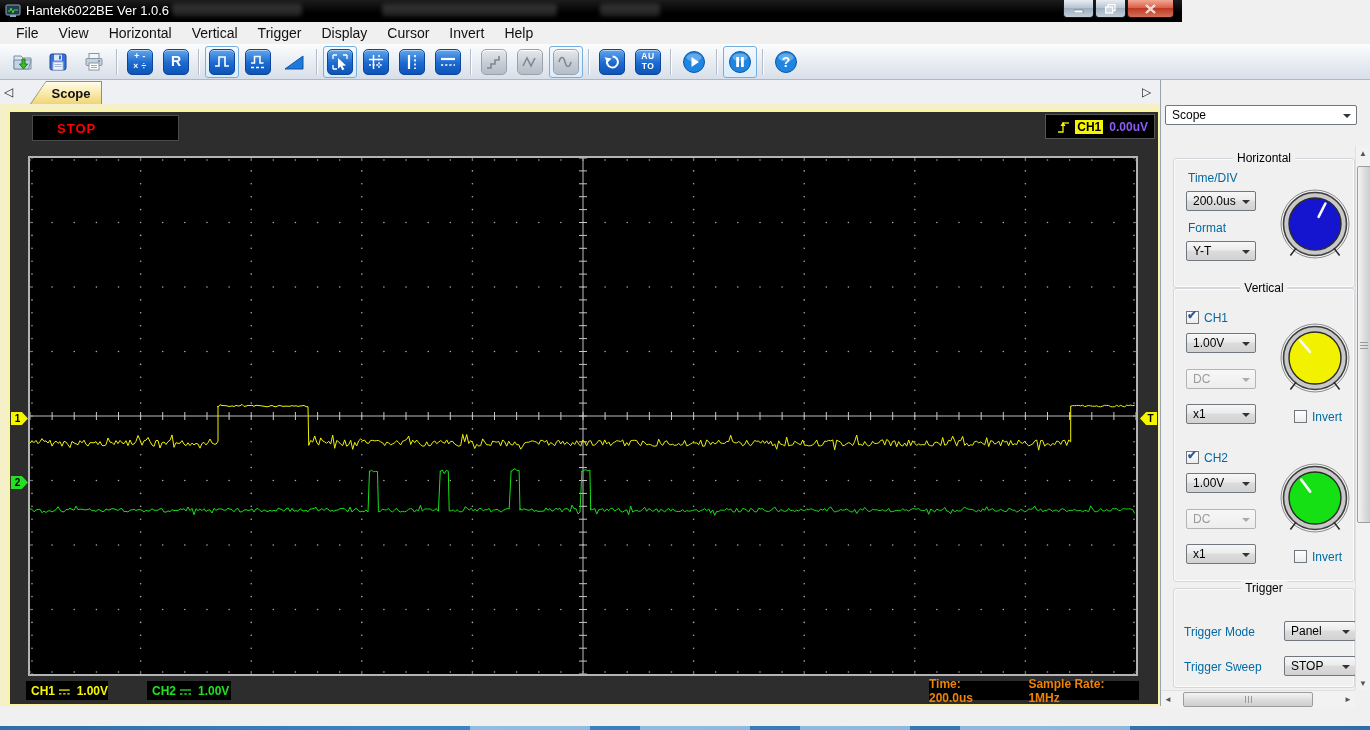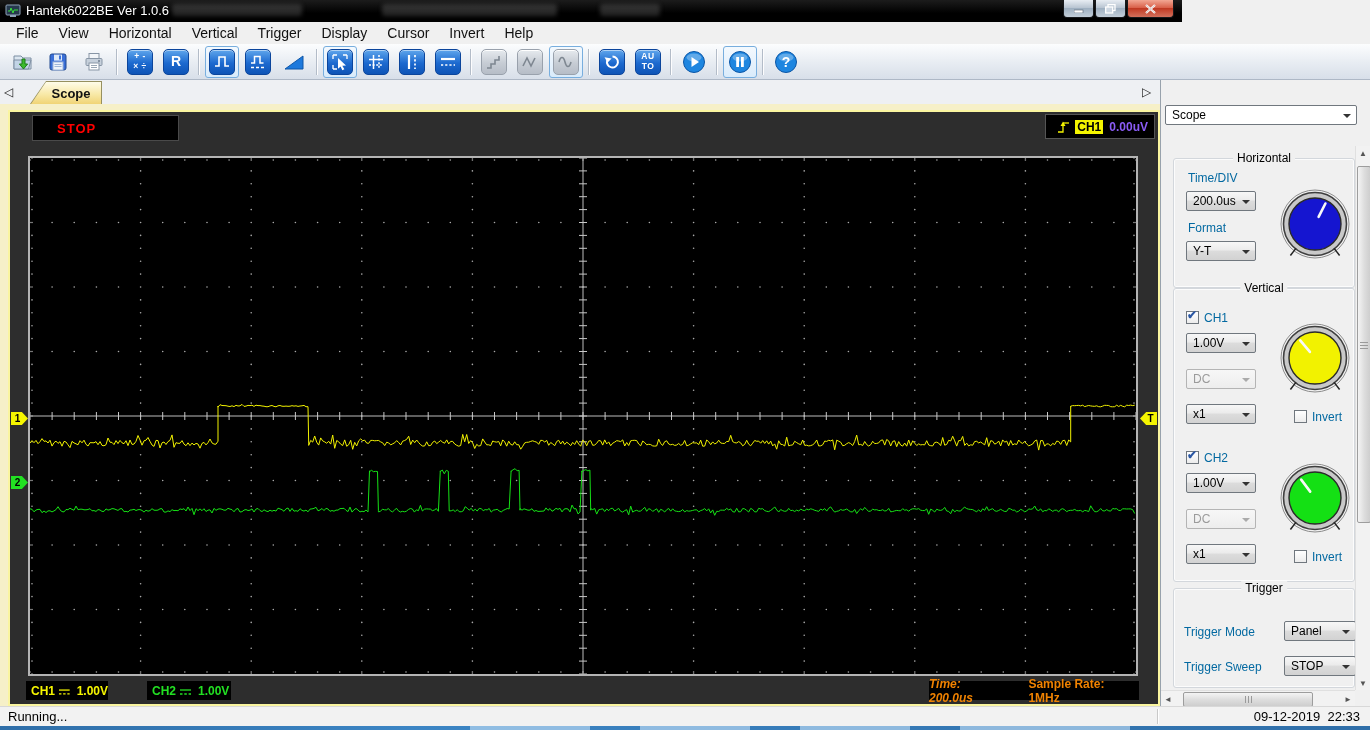--- a/index.html
+++ b/index.html
@@ -392,21 +392,21 @@
       </div>
       <div class="bot-box bot-ch2">
         <span class="nm">CH2</span>
         <svg class="cpl" width="13" height="10" viewBox="0 0 13 10" style="color:#22e022;">
           <line x1="1" y1="3" x2="12" y2="3" stroke="currentColor" stroke-width="1.3"></line>
           <line x1="1" y1="7" x2="12" y2="7" stroke="currentColor" stroke-width="1.3" stroke-dasharray="2.5,1.8"></line>
         </svg>
         <span class="vv">1.00V</span>
       </div>
       <div class="bot-box bot-time">
-        <span style="margin-right:26px;font-style:italic;">Time: 200.0us</span>
+        <span style="margin-right:26px;">Time: 200.0us</span>
         <span>Sample Rate: 1MHz</span>
       </div>
     </div>
   </div>
 
   <div class="right-panel">
 
     <div class="dd white cp-sel">
       <span>Scope</span><span class="dd-a"></span>
     </div>
@@ -504,25 +504,20 @@
     </div>
     <div class="hscroll">
       <span class="sc-arrow" style="left:0;top:1px;">◄</span>
       <div class="hthumb">
           <span class="grip-v"></span>
         </div>
       <span class="sc-arrow" style="right:0;top:1px;">►</span>
     </div>
   </div>
 
-  <div class="statusbar">
-    <span class="status-left">Running...</span>
-    <span class="status-sep"></span>
-    <span class="status-date">09-12-2019  22:33</span>
-  </div>
 
   <div class="sliver">
     <i style="left:470px;width:120px;"></i>
       <i style="left:640px;width:110px;"></i>
     <i style="left:800px;width:110px;"></i>
       <i style="left:960px;width:170px;"></i>
   </div>
 </div>
 
 </body></html>

